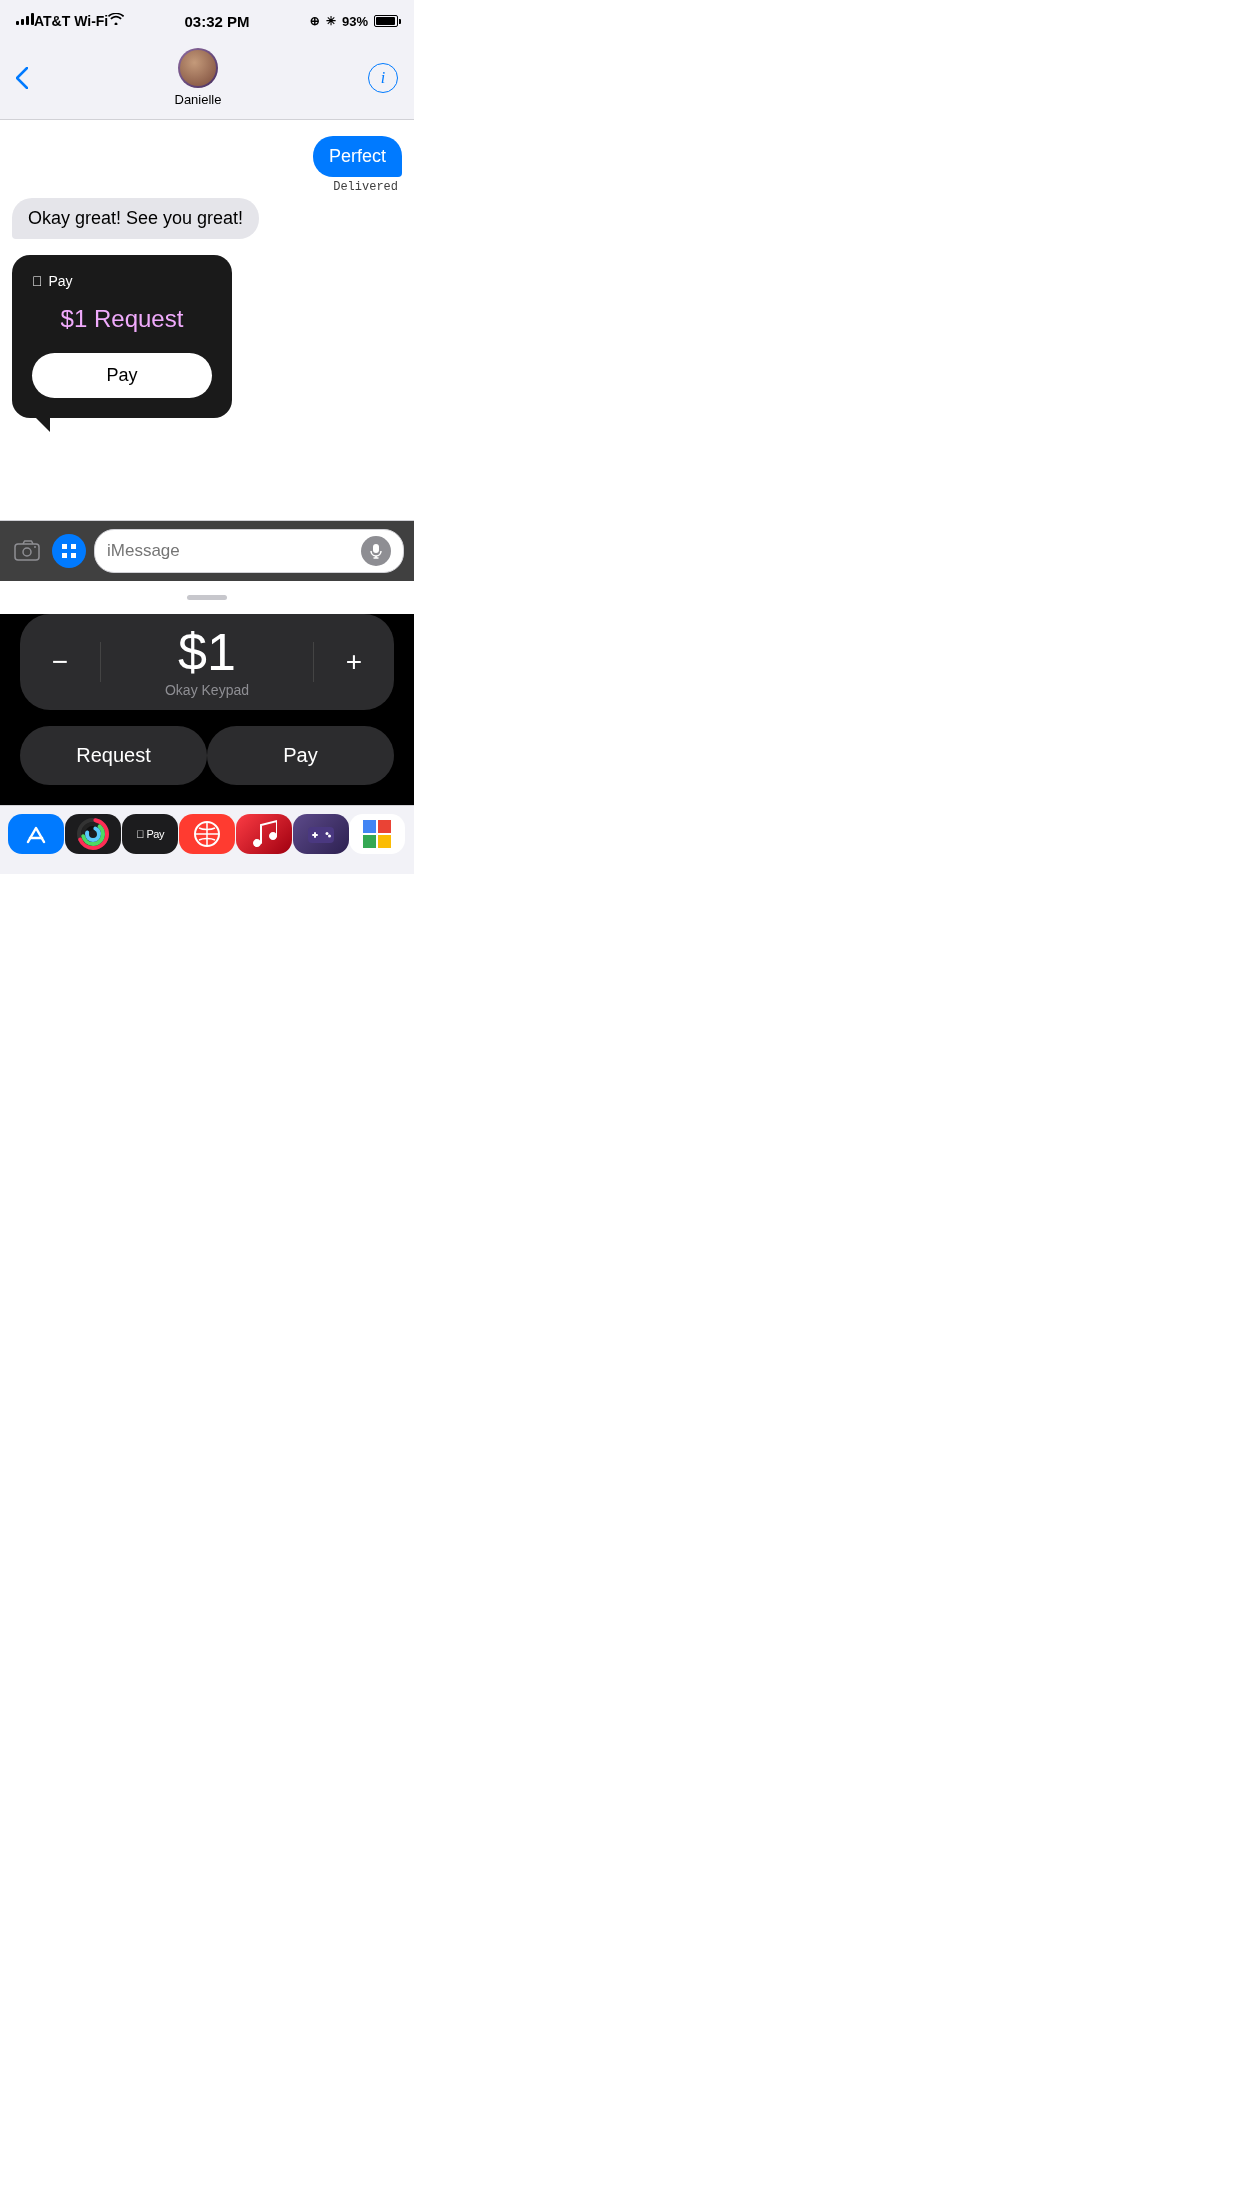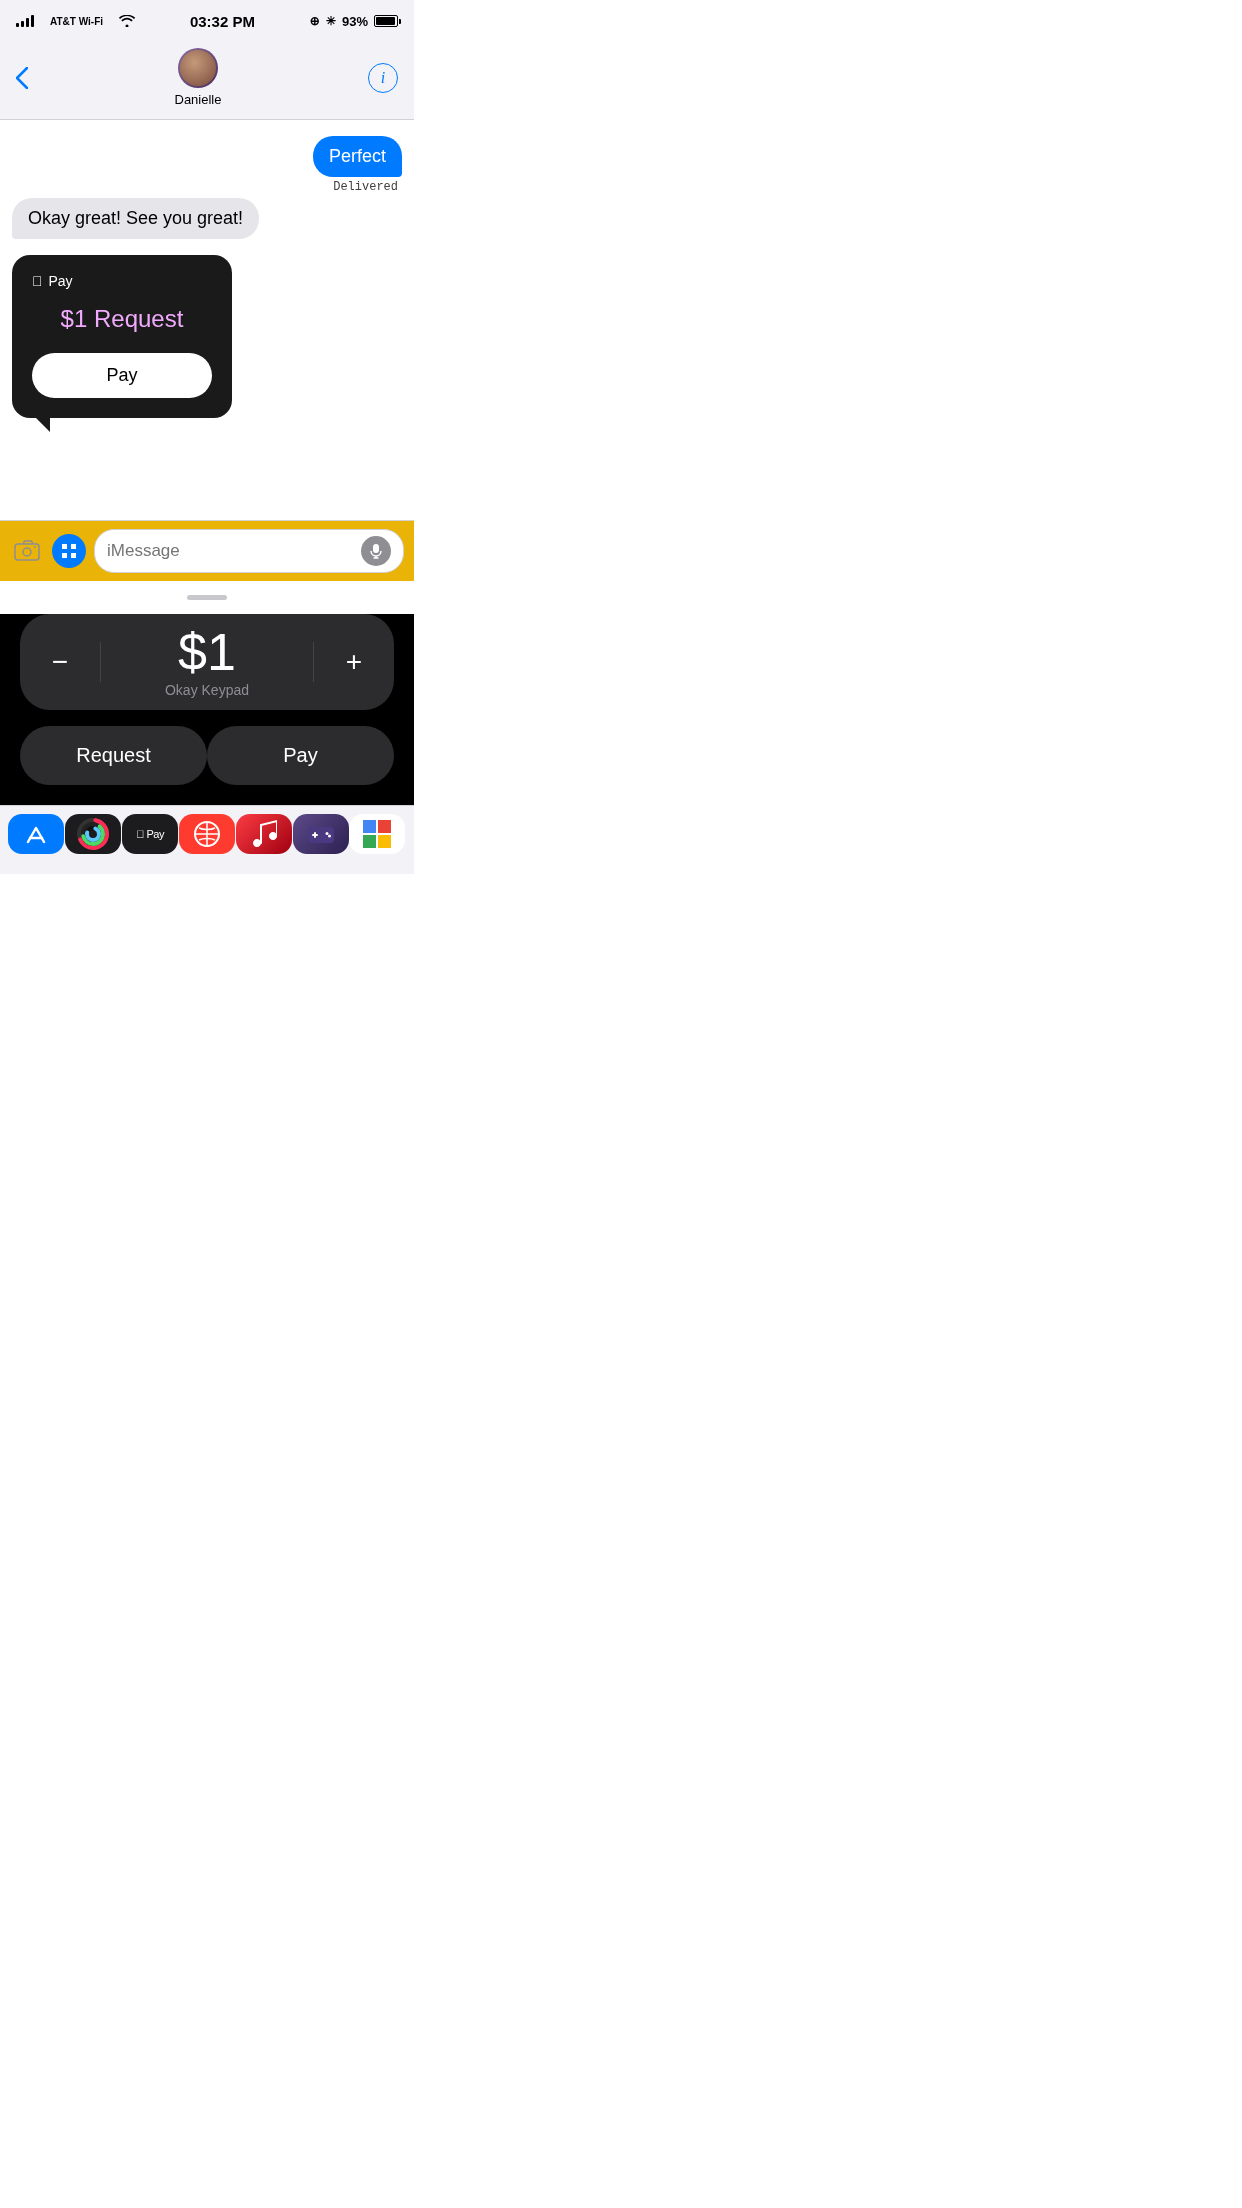--- a/index.html
+++ b/index.html
@@ -17,23 +17,23 @@
     .status-bar {
       display: flex;
       justify-content: space-between;
       align-items: center;
       padding: 6px 16px 4px;
       background: #f2f2f7;
       height: 40px;
     }
     .status-left {
       display: flex;
-      align-items: flex-end;
-      gap: 16px;
-      font-size: 10px;
+      align-items: flex-start;
+      gap: 0;
+      font-size: 14px;
       font-weight: 600;
     }
     .signal-bars {
       display: flex;
       align-items: flex-end;
       gap: 2px;
       height: 12px;
     }
     .signal-bar {
       width: 3px;
@@ -242,21 +242,21 @@
       width: 100%;
       cursor: pointer;
       text-align: center;
     }
 
     
     .input-bar {
       display: flex;
       align-items: center;
       padding: 8px 10px;
-      background: #eab308;
+      background: #404040;
       border-top: 1px solid #d1d1d6;
       gap: 8px;
     }
     .camera-btn {
       width: 34px;
       height: 34px;
       display: flex;
       align-items: center;
       justify-content: center;
       cursor: pointer;

